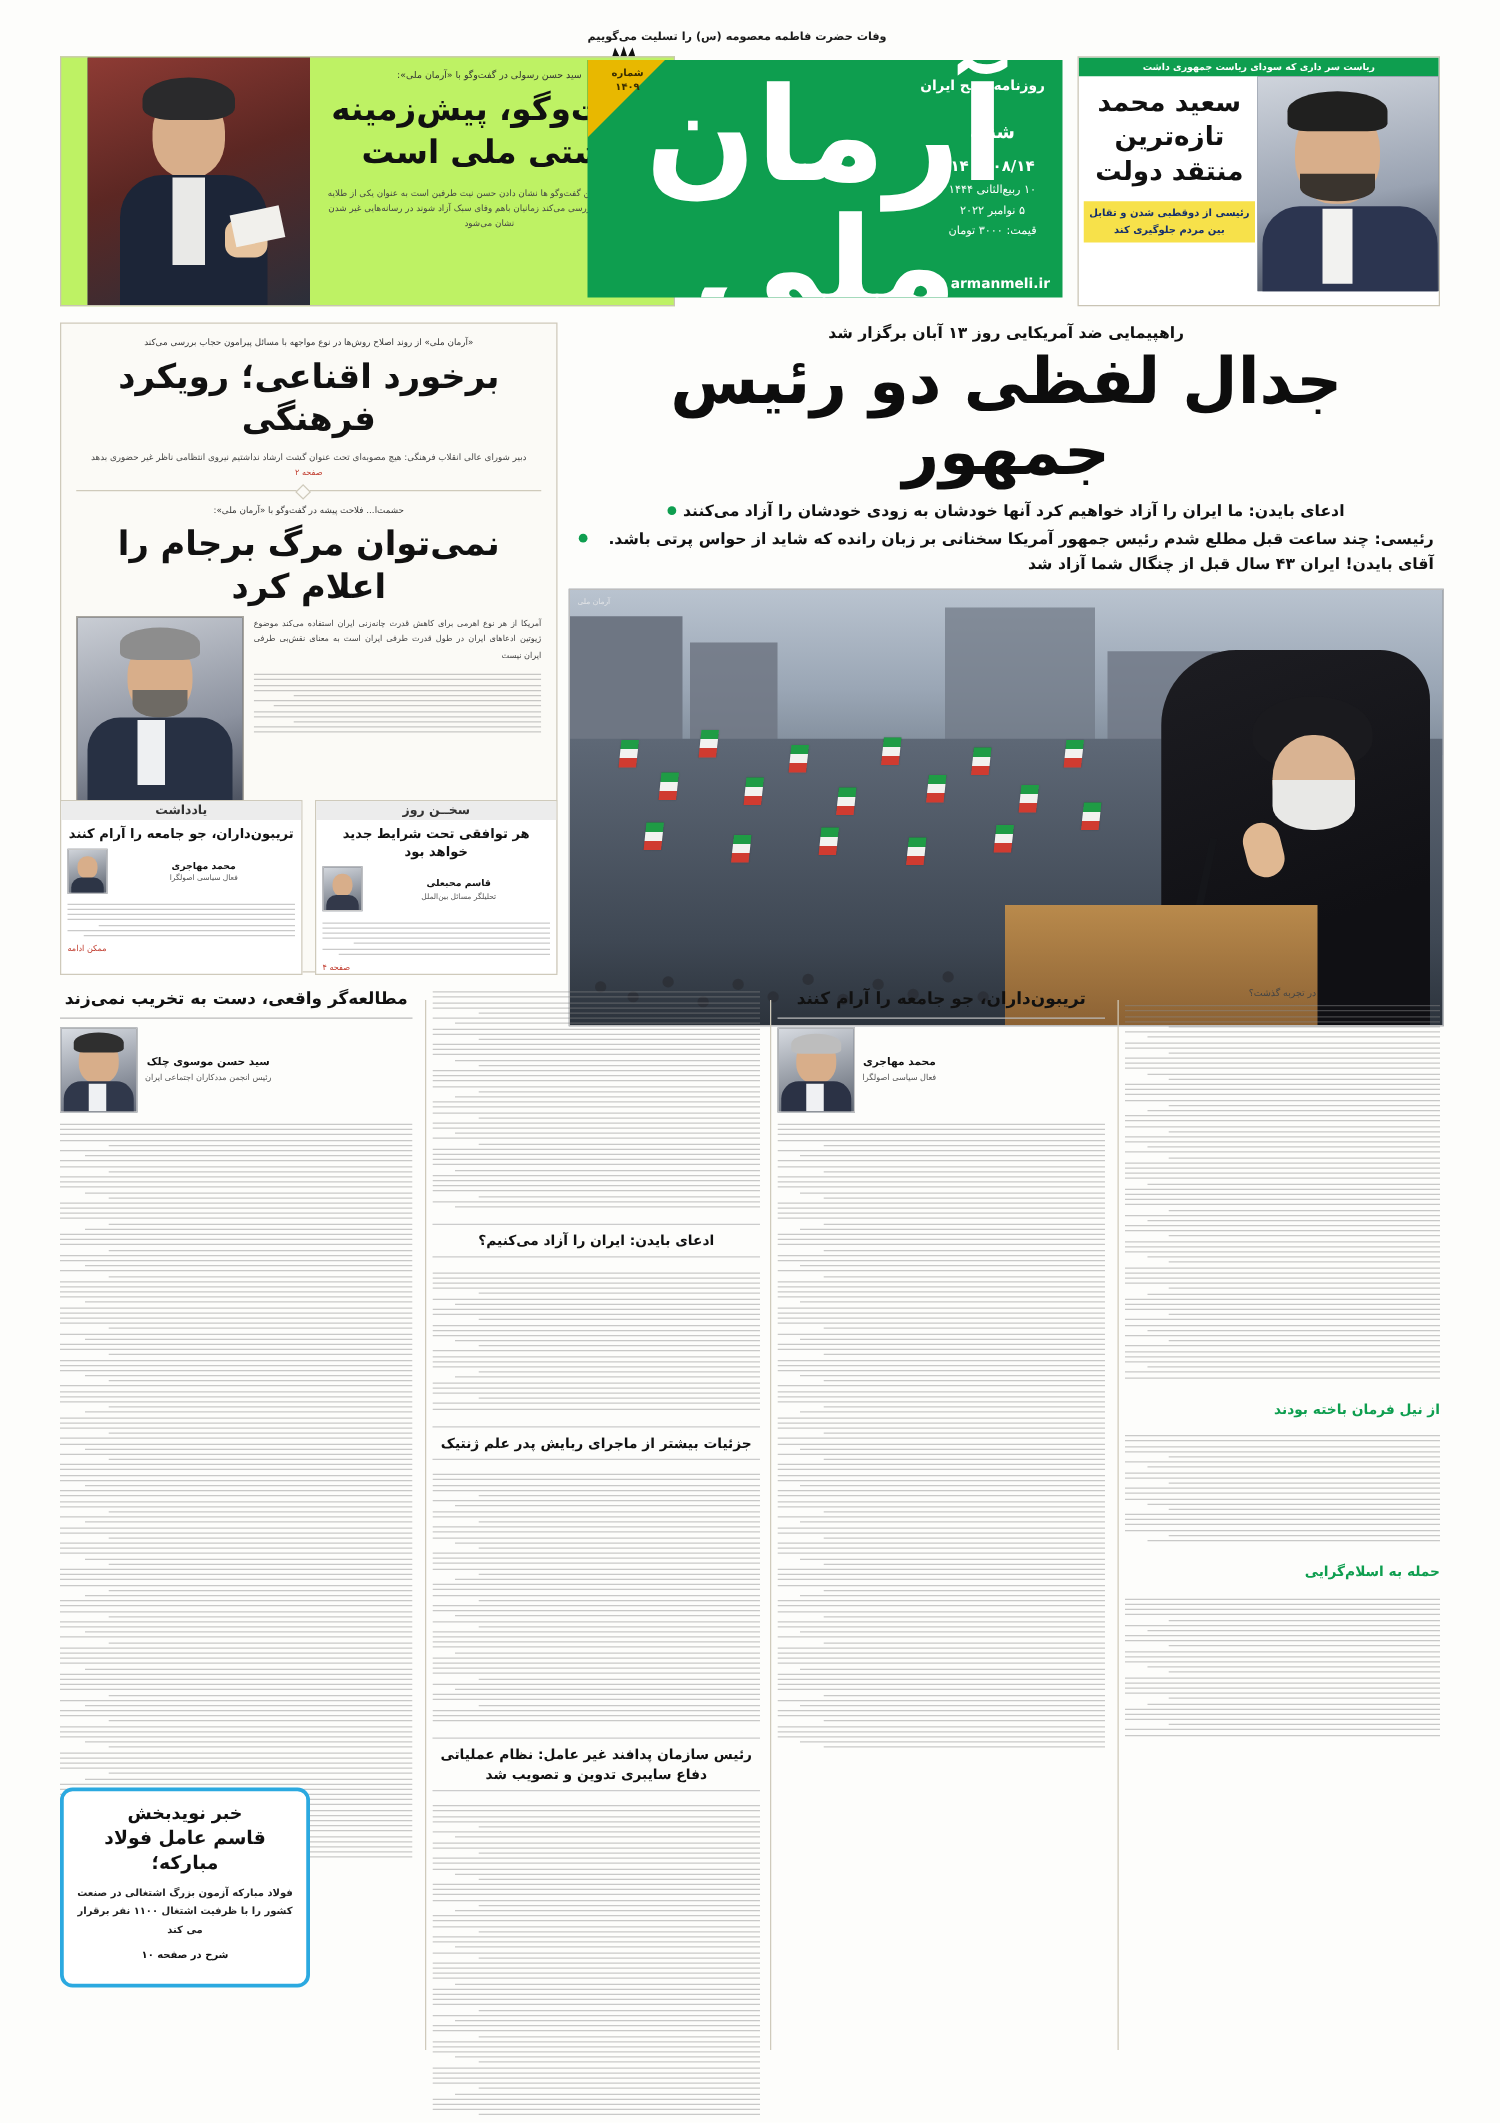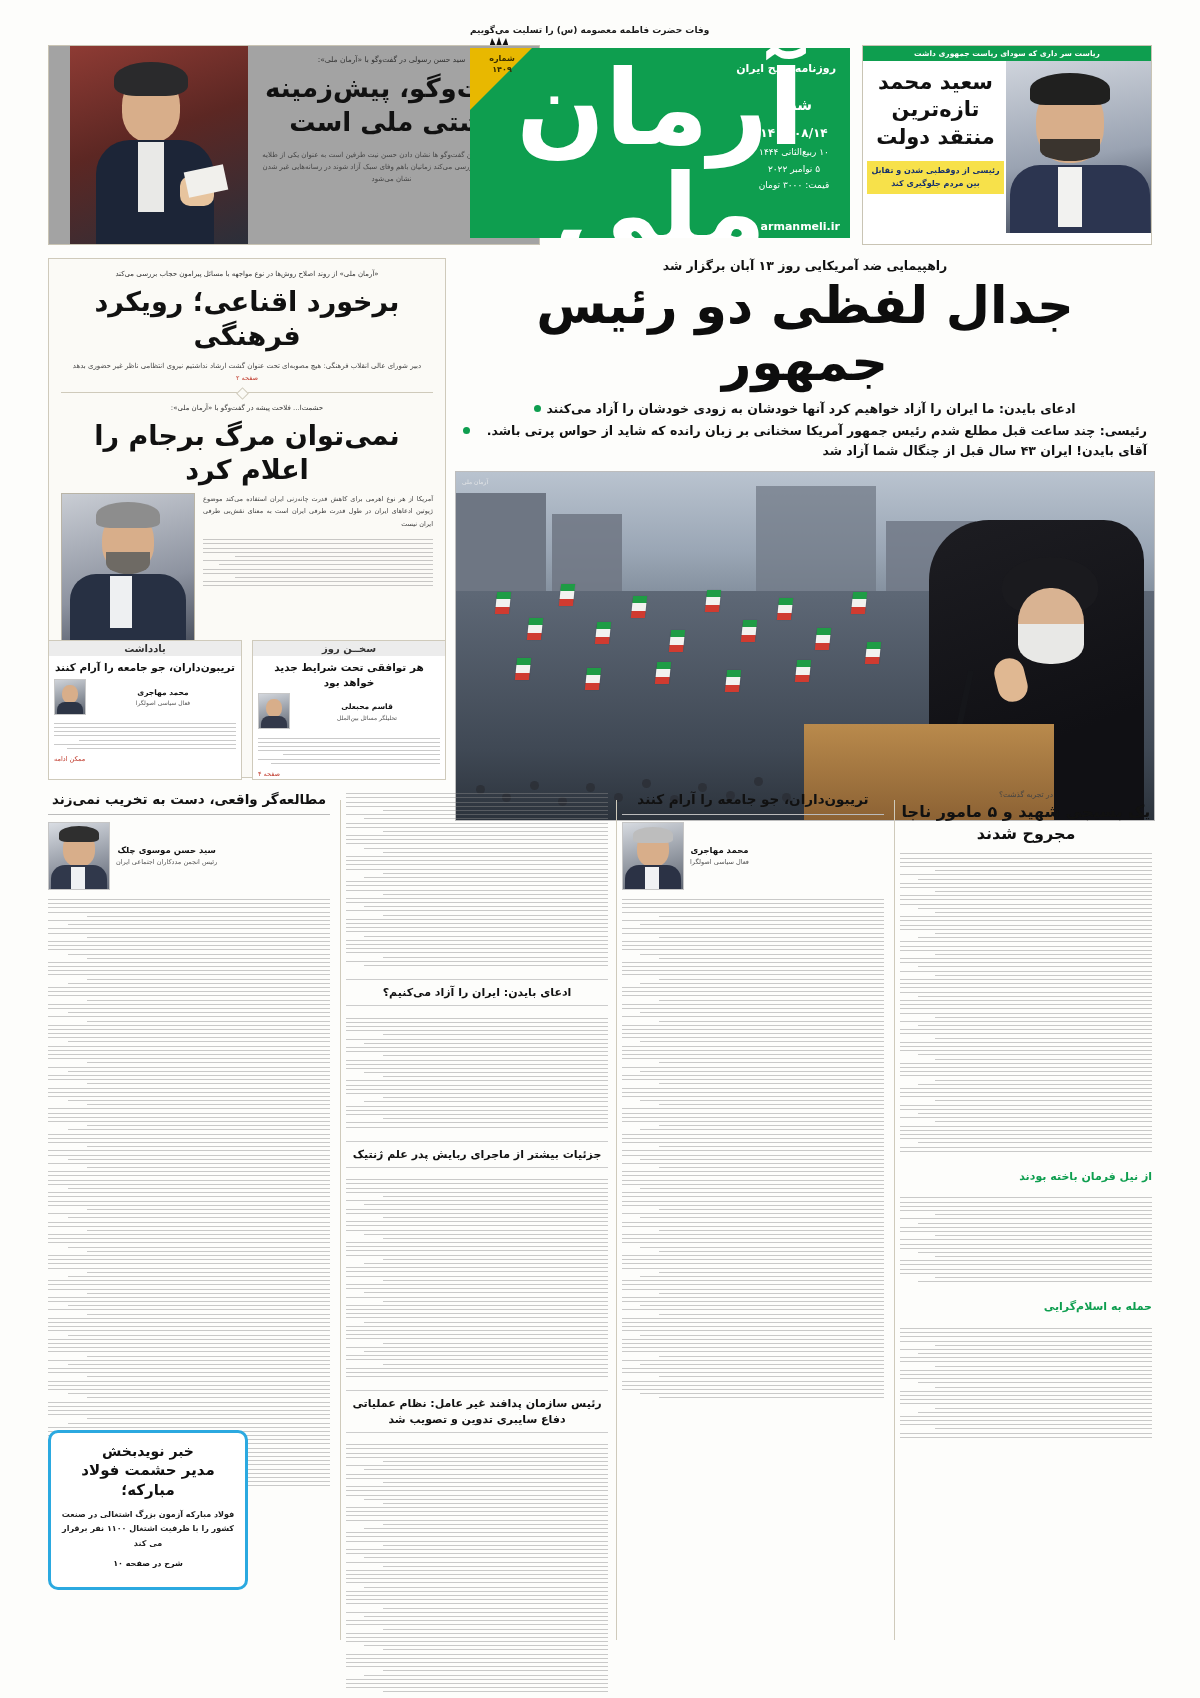--- a/index.html
+++ b/index.html
@@ -17,21 +17,21 @@
     padding:0;box-sizing:border-box;
   }
   
   .fakeline{height:1px;background:#8a8a8a;opacity:.45;margin:3.2px 0;}
   .fakelines{overflow:hidden;}
   .fakelines .fakeline:nth-child(5n){width:86%;}
   .fakelines .fakeline:nth-child(7n){width:93%;}
   
   .promo-left{
     position:absolute;left:48px;top:45px;width:492px;height:200px;
-    border:1px solid #c9c4b4;background:#a3a3a3;box-sizing:border-box;
+    border:1px solid #c9c4b4;background:#bef264;box-sizing:border-box;
     display:flex;flex-direction:row-reverse;padding-left:21px;
   }
   .promo-left .ptext{flex:1;padding:8px 10px 4px 6px;}
   .promo-left .pphoto{
     width:178px;background:#5a5f6b;position:relative;overflow:hidden;
   }
   .kicker{font-size:7.5px;color:#333;line-height:1.5;text-align:center;}
   .promo-title{
     font-size:26px;font-weight:bold;color:#111;line-height:1.28;
     text-align:center;margin-top:7px;letter-spacing:-.5px;
@@ -436,21 +436,20 @@
     <div class="sb-foot">صفحه ۴</div>
   </div>
 
   <div class="bottom">
     <div class="vline" style="left:846px"></div>
     <div class="vline" style="left:568px"></div>
     <div class="vline" style="left:292px"></div>
 
     <div class="bcol c1">
       <div class="b-kicker">در تجربه گذشت؟</div>
-      <div class="b-title">یک بسیجی شهید و ۵ مامور ناجا مجروح شدند</div>
       <div class="fakelines">
         <div class="fakeline"></div>
           <div class="fakeline"></div>
           <div class="fakeline"></div>
         <div class="fakeline"></div>
           <div class="fakeline"></div>
           <div class="fakeline"></div>
         <div class="fakeline"></div>
           <div class="fakeline"></div>
           <div class="fakeline"></div>
@@ -1058,19 +1057,19 @@
         <div class="fakeline"></div>
           <div class="fakeline"></div>
           <div class="fakeline"></div>
         <div class="fakeline"></div>
           <div class="fakeline"></div>
           <div class="fakeline"></div>
       </div>
 
       <div class="bluebox">
         <div class="bb-t1">خبر نویدبخش</div>
-        <div class="bb-t2">مدیر حشمت فولاد مبارکه؛</div>
+        <div class="bb-t2">قاسم عامل فولاد مبارکه؛</div>
         <div class="bb-body">فولاد مبارکه آزمون بزرگ اشتغالی در صنعت کشور را با ظرفیت اشتغال ۱۱۰۰ نفر برقرار می کند</div>
         <div class="bb-more">شرح در صفحه ۱۰</div>
       </div>
     </div>
   </div>
 </div>
 
 </body></html>

